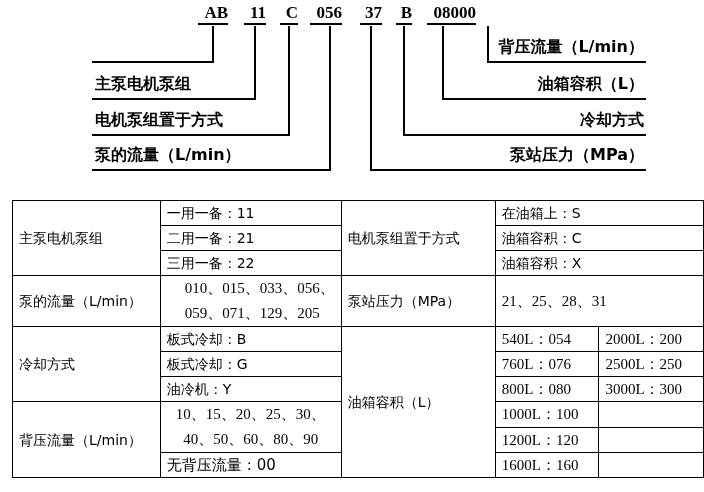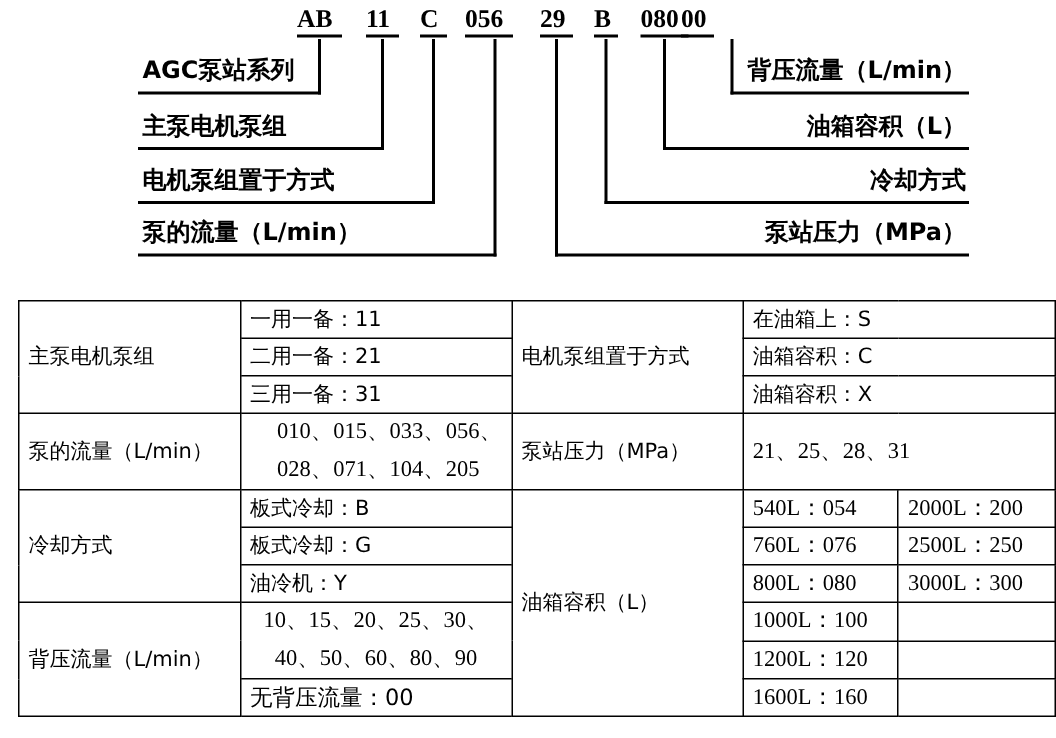--- a/index.html
+++ b/index.html
@@ -1,37 +1,37 @@
 <!DOCTYPE html>
 <html><head>
 <meta charset="utf-8">
 <style>
   html, body { margin:0; padding:0; background:#ffffff; }
   body { width:704px; height:492px; position:relative; overflow:hidden; font-family:"DejaVu Sans", sans-serif; color:#000; }
   .diagram { position:absolute; left:0; top:0; width:704px; height:190px; }
-  .code { position:absolute; top:4px; font-family:"Liberation Serif", serif; font-weight:bold; font-size:17px; line-height:18px; border-bottom:2px solid #000; padding:0 0 1px 0; text-align:left; }
+  .code { position:absolute; top:4px; font-family:"Liberation Serif", serif; font-weight:bold; font-size:17px; line-height:18px; border-bottom:2px solid #000; padding:0 0 1px 0; text-align:right; }
   .vline { position:absolute; width:2px; background:#000; }
   .hline { position:absolute; height:2px; background:#000; }
   .dlabel { position:absolute; font-size:16px; line-height:20px; white-space:nowrap; font-weight:bold; }
   .dlabel.right { text-align:right; }
   table.spec { position:absolute; left:12px; top:200px; border-collapse:collapse; font-size:14px; }
   table.spec td { border:1px solid #000; padding:0 6px; height:24px; line-height:24px; white-space:nowrap; vertical-align:middle; }
   td.hdr { text-align:left; padding-left:8px; }
   .num { font-family:"Liberation Serif", serif; font-size:15px; }
 </style>
 </head>
 <body>
 
 <div class="diagram">
 
   <div class="code" style="left:198px;width:30px;">AB</div>
   <div class="code" style="left:244px;width:22px;">11</div>
   <div class="code" style="left:280px;width:18px;">C</div>
   <div class="code" style="left:310px;width:32px;">056</div>
-  <div class="code" style="left:360px;width:22px;">29</div>
+  <div class="code" style="left:360px;width:22px;">37</div>
   <div class="code" style="left:396px;width:16px;">B</div>
   <div class="code" style="left:427px;width:32px;">080</div>
   <div class="code" style="left:454px;width:22px;">00</div>
 
   <div class="vline" style="left:212px;top:26px;height:37px;"></div>
   <div class="vline" style="left:254px;top:26px;height:74px;"></div>
   <div class="vline" style="left:288px;top:26px;height:110px;"></div>
   <div class="vline" style="left:329px;top:26px;height:145px;"></div>
   <div class="vline" style="left:370px;top:26px;height:145px;"></div>
   <div class="vline" style="left:403px;top:26px;height:110px;"></div>
@@ -41,21 +41,20 @@
   <div class="hline" style="left:92px;top:61px;width:122px;"></div>
   <div class="hline" style="left:92px;top:98px;width:164px;"></div>
   <div class="hline" style="left:92px;top:134px;width:198px;"></div>
   <div class="hline" style="left:92px;top:169px;width:239px;"></div>
 
   <div class="hline" style="left:487px;top:61px;width:159px;"></div>
   <div class="hline" style="left:442px;top:98px;width:204px;"></div>
   <div class="hline" style="left:403px;top:134px;width:243px;"></div>
   <div class="hline" style="left:370px;top:169px;width:276px;"></div>
 
-  <div class="dlabel" style="left:95px;top:37px;">AGC泵站系列</div>
   <div class="dlabel" style="left:95px;top:74px;">主泵电机泵组</div>
   <div class="dlabel" style="left:95px;top:110px;">电机泵组置于方式</div>
   <div class="dlabel" style="left:95px;top:145px;">泵的流量（L/min）</div>
 
   <div class="dlabel right" style="right:60px;top:37px;">背压流量（L/min）</div>
   <div class="dlabel right" style="right:60px;top:74px;">油箱容积（L）</div>
   <div class="dlabel right" style="right:60px;top:110px;">冷却方式</div>
   <div class="dlabel right" style="right:60px;top:145px;">泵站压力（MPa）</div>
 </div>
 
@@ -73,29 +72,29 @@
     <td class="hdr" rowspan="3">主泵电机泵组</td>
     <td>一用一备：11</td>
     <td class="hdr" rowspan="3">电机泵组置于方式</td>
     <td colspan="2">在油箱上：S</td>
   </tr>
   <tr>
     <td>二用一备：21</td>
     <td colspan="2">油箱容积：C</td>
   </tr>
   <tr>
-    <td>三用一备：31</td>
+    <td>三用一备：22</td>
     <td colspan="2">油箱容积：X</td>
   </tr>
 
   <tr>
     <td class="hdr" style="height:50px;">泵的流量（L/min）</td>
     <td style="height:50px;line-height:25px;padding-left:24px;">
       <div class="num">010、015、033、056、</div>
-      <div class="num">028、071、104、205</div>
+      <div class="num">059、071、129、205</div>
     </td>
     <td class="hdr" style="height:50px;">泵站压力（MPa）</td>
     <td colspan="2" class="num" style="height:50px;">21、25、28、31</td>
   </tr>
 
   <tr>
     <td class="hdr" rowspan="3">冷却方式</td>
     <td>板式冷却：B</td>
     <td class="hdr" rowspan="6">油箱容积（L）</td>
     <td class="num">540L：054</td>

